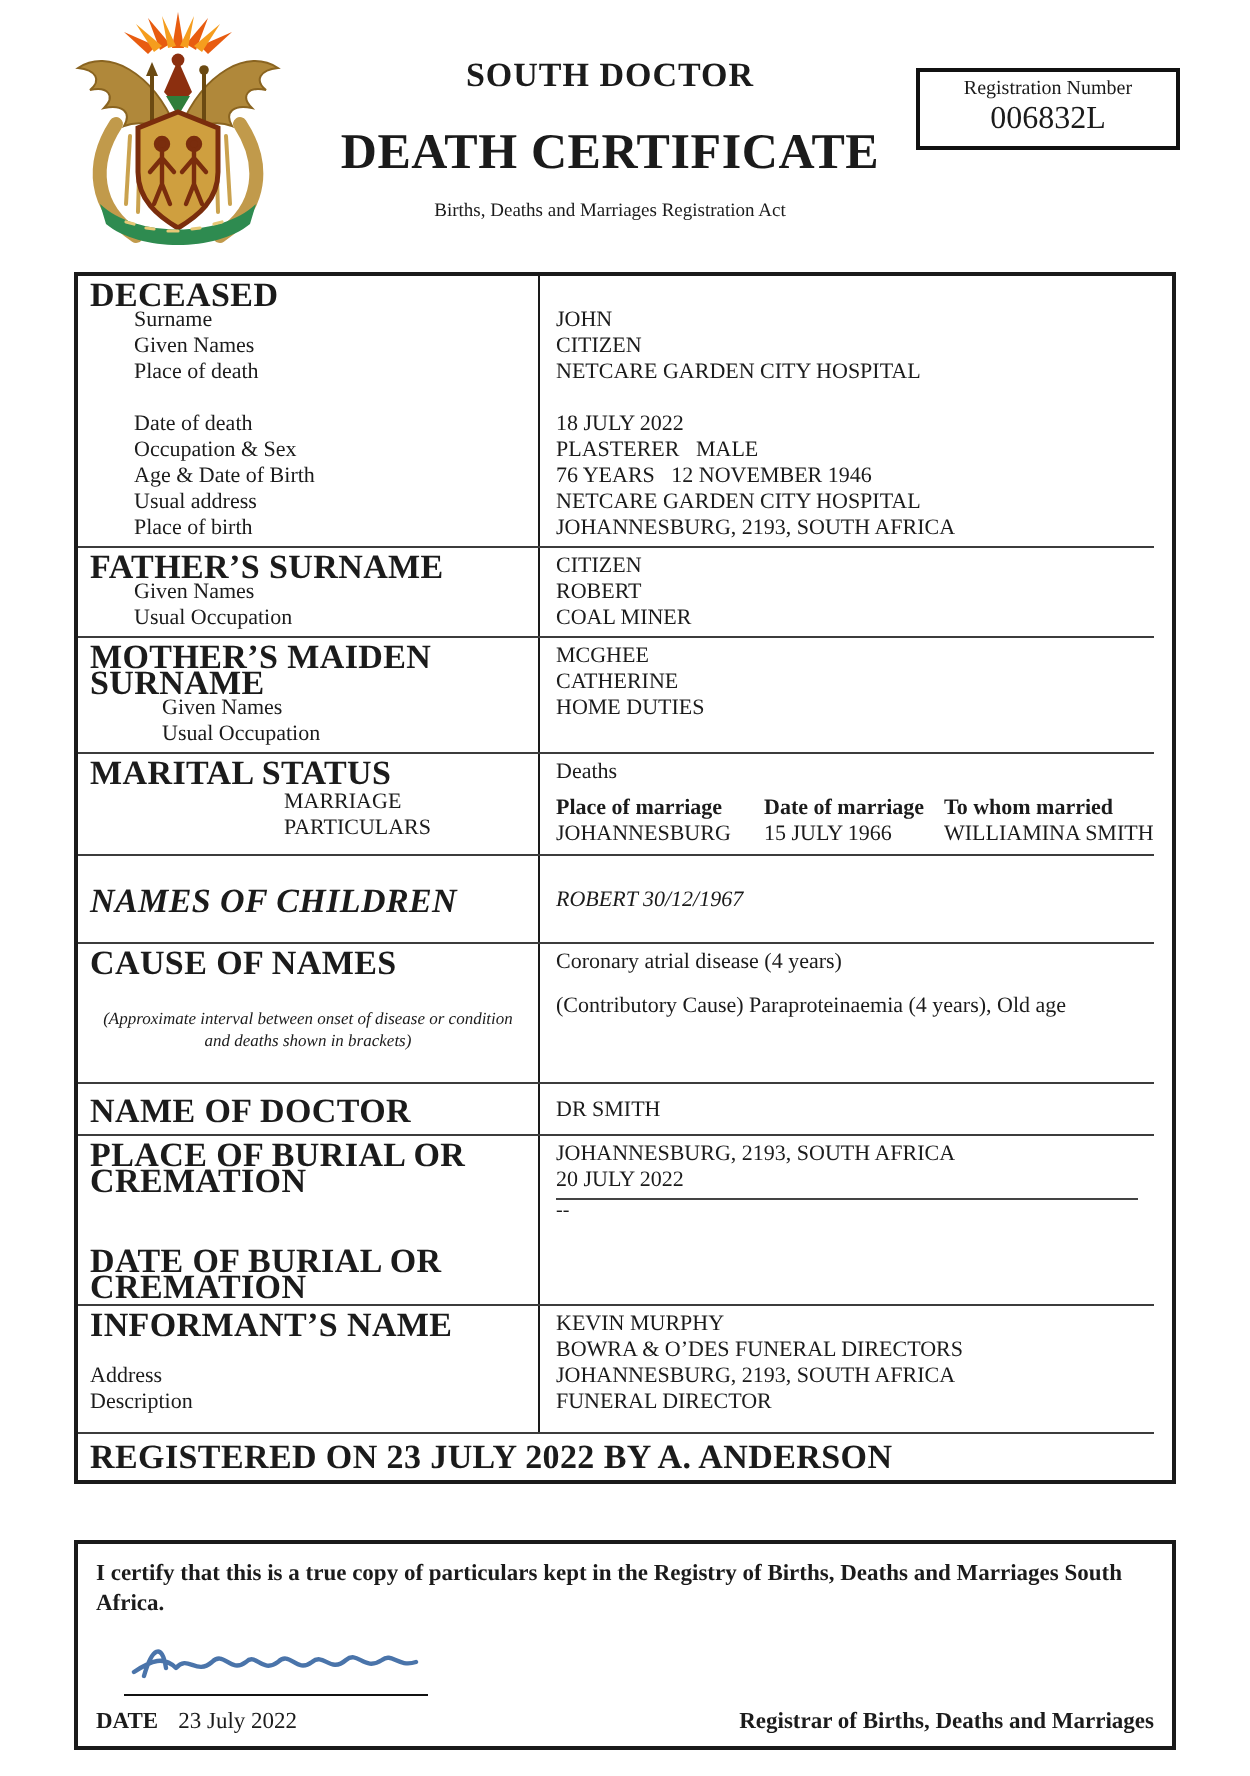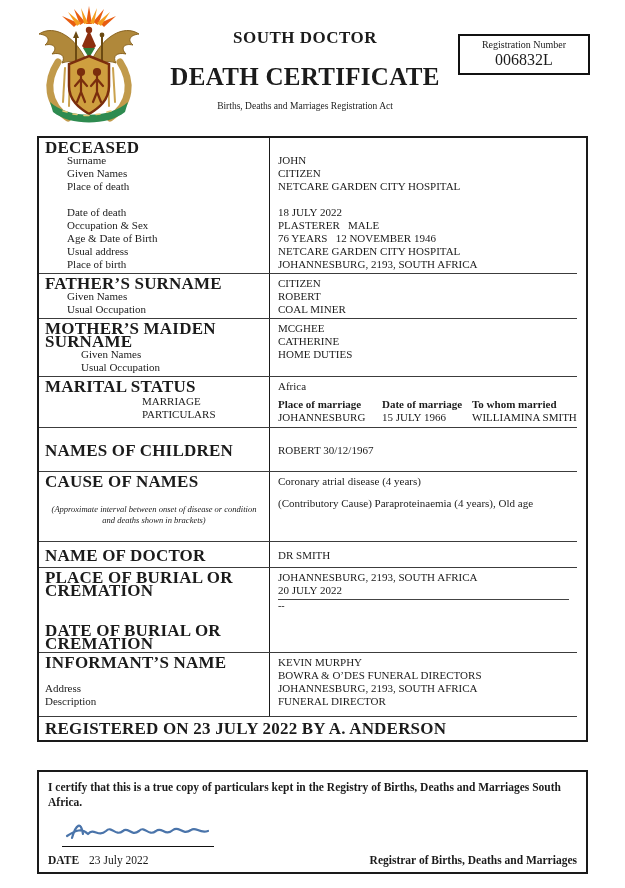--- a/index.html
+++ b/index.html
@@ -37,21 +37,21 @@
   .line { min-height:13px; }
   .row-deceased { min-height:126px; }
   .row-deceased .vcell { padding-top:16px; }
   .row-father, .row-mother { min-height:37px;justify-content:center; }
   .row-marital { min-height:51px; }
   .row-marital .lcell { display:flex; flex-direction:column; }
   .particulars { margin-top:auto; margin-left:97px; padding-bottom:4px; }
   .mcols { display:flex; margin-top:5px; }
   .mcol1 { width:104px; } .mcol2 { width:90px; } .mcol3 { flex:1; }
   .mhead { font-weight:bold; }
-  .row-children { min-height:44px; }
+  .row-children { min-height:44px;font-style:italic; }
   .row-children .lcell, .row-children .vcell { display:flex; align-items:center; }
   .row-cause { min-height:70px; }
   .cause-note { font-style:italic; font-size:8.5px; line-height:10.5px; text-align:center; margin-top:16px; padding:0 4px; }
   .cause-l2 { margin-top:9px; }
   .row-doctor { min-height:26px; }
   .row-doctor .lcell, .row-doctor .vcell { display:flex; align-items:center; }
   .row-burial { min-height:38px; }
   .row-burial .lcell { display:flex; flex-direction:column; justify-content:center;gap:27px; }
   .vdivider { border-top:1px solid #444; margin:2px 9px 0 0; }
   .extra { font-size:10px; line-height:11px; }
@@ -204,21 +204,21 @@
       <div class="line v">HOME DUTIES</div>
     </div>
   </div>
 
   <div class="trow row-marital">
     <div class="lcell">
       <div class="line sec">MARITAL STATUS</div>
       <div class="particulars">MARRIAGE PARTICULARS</div>
     </div>
     <div class="vcell">
-      <div class="line v">Africa</div>
+      <div class="line v">Deaths</div>
       <div class="mcols">
         <div class="mcol1 mhead">Place of marriage</div>
         <div class="mcol2 mhead">Date of marriage</div>
         <div class="mcol3 mhead">To whom married</div>
       </div>
       <div class="mcols" style="margin-top:0;">
         <div class="mcol1 v">JOHANNESBURG</div>
         <div class="mcol2 v">15 JULY 1966</div>
         <div class="mcol3 v">WILLIAMINA SMITH</div>
       </div>

